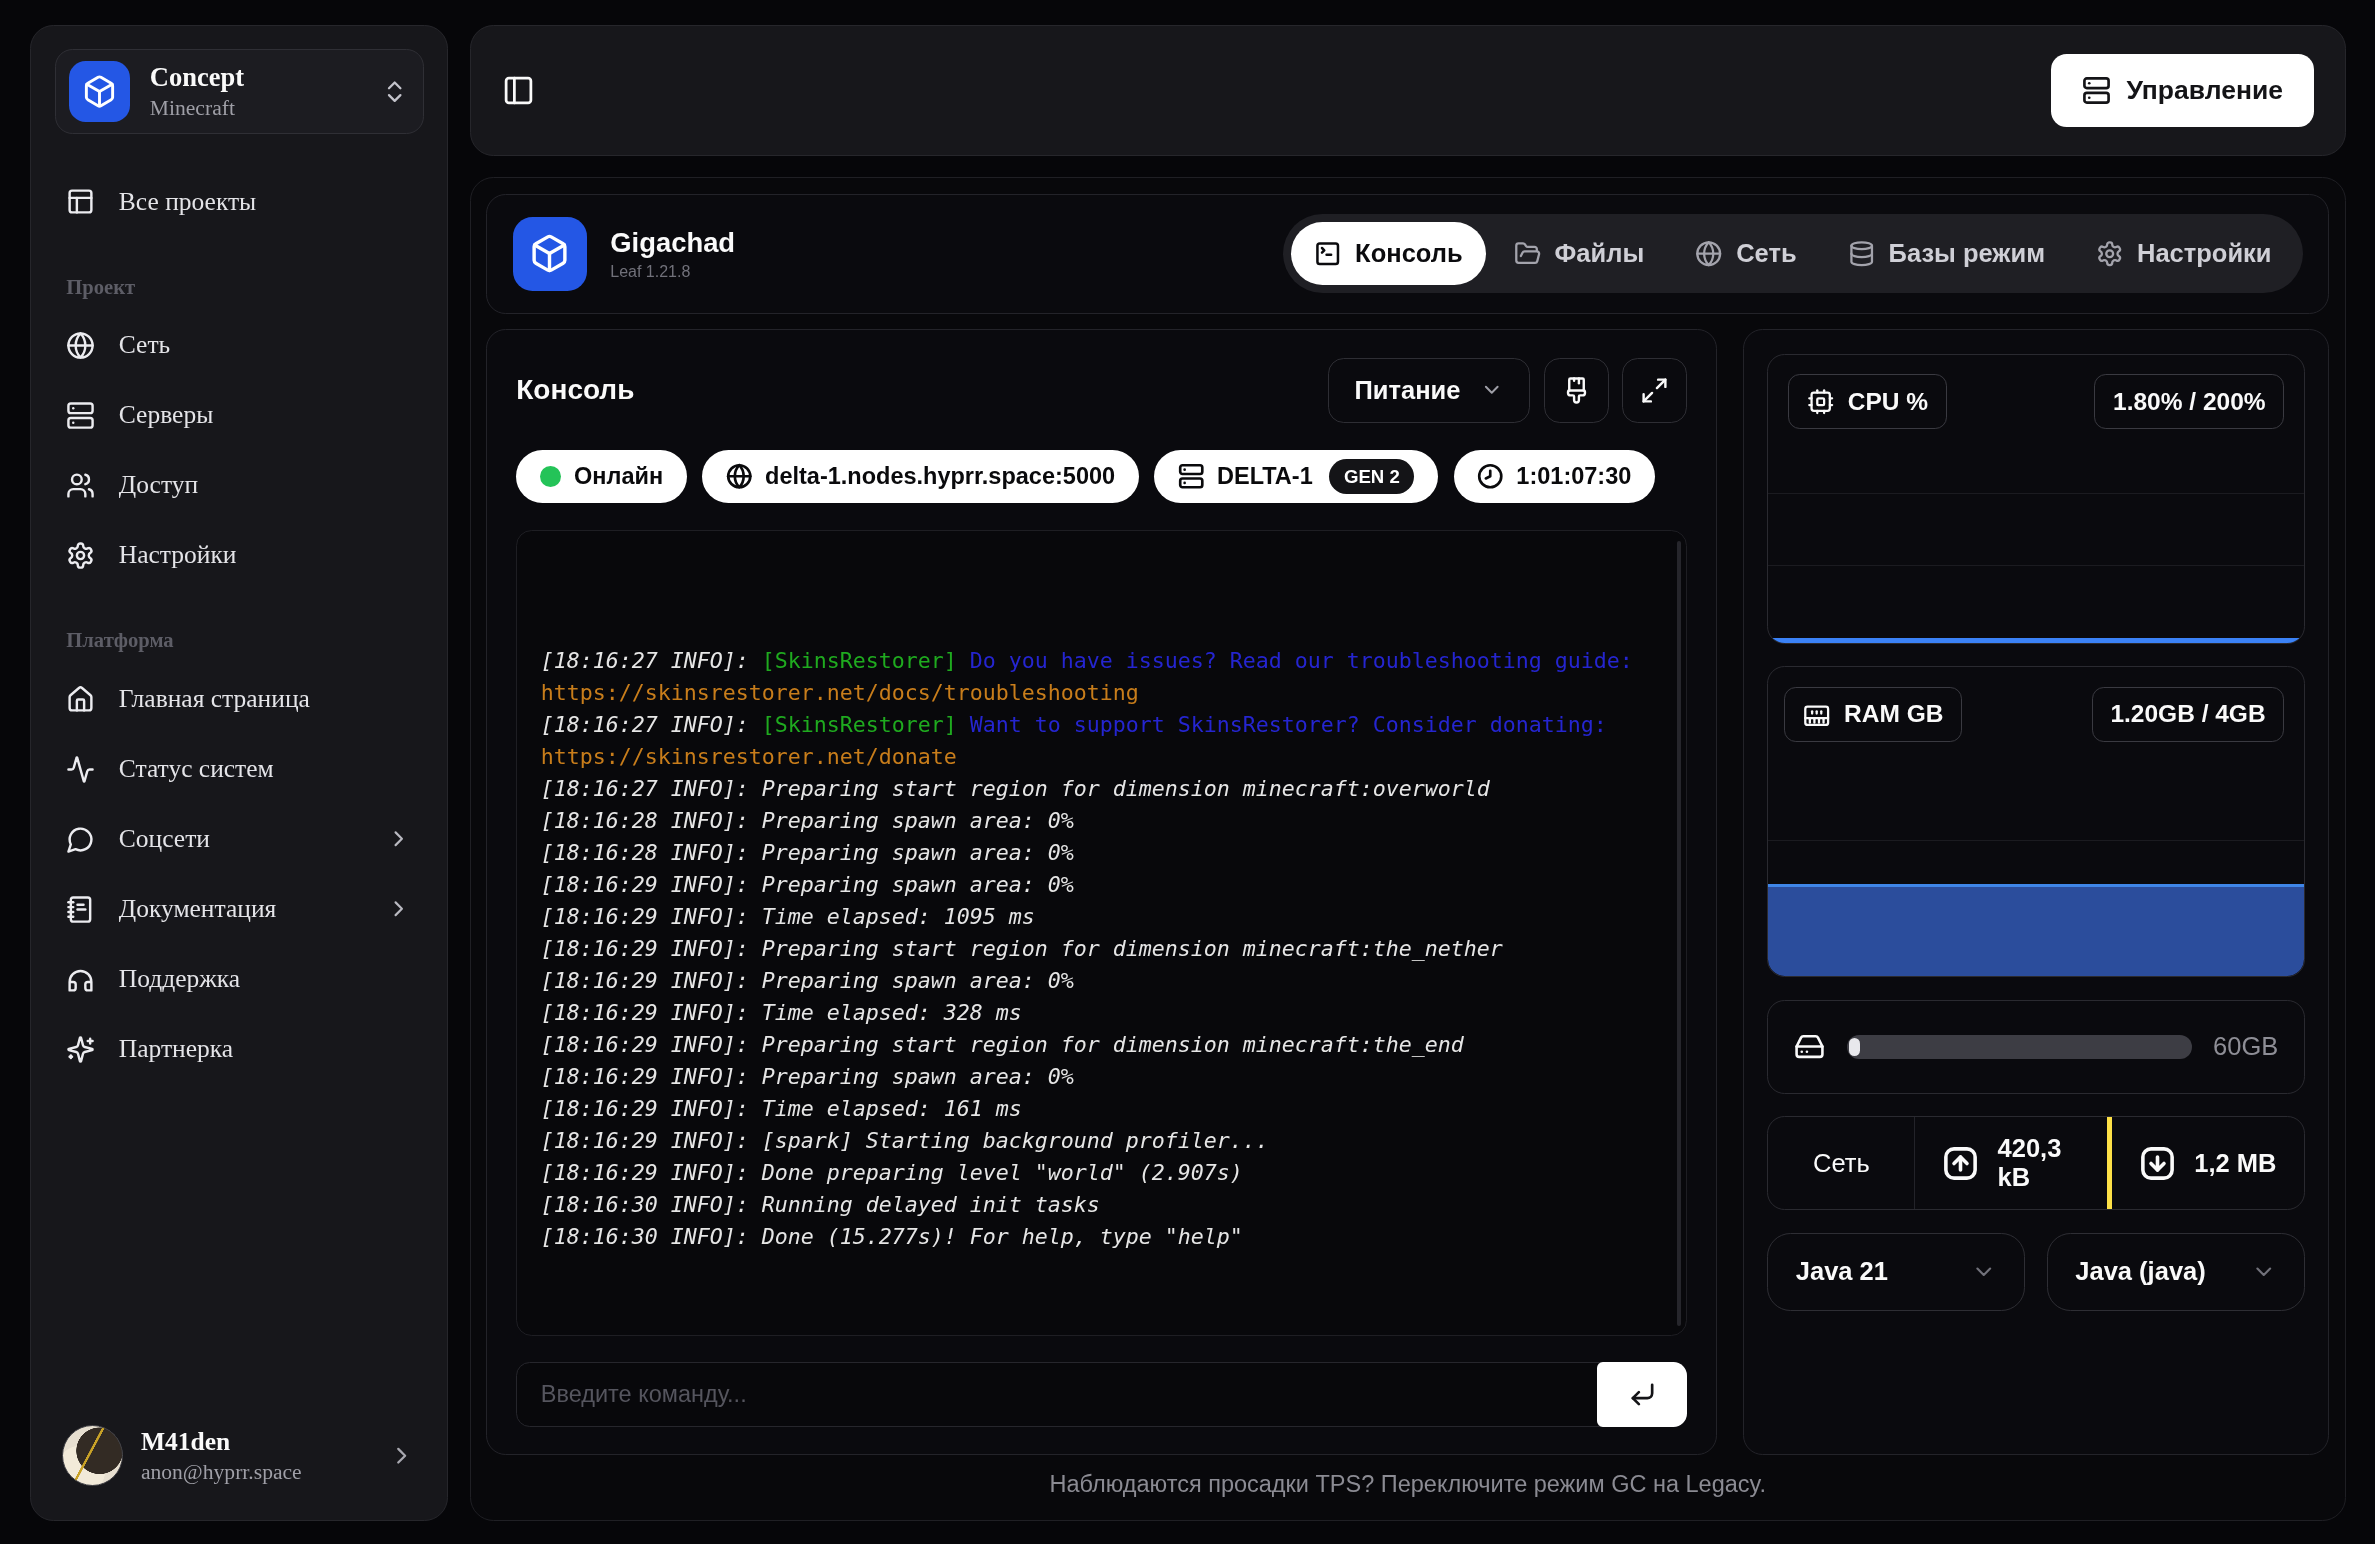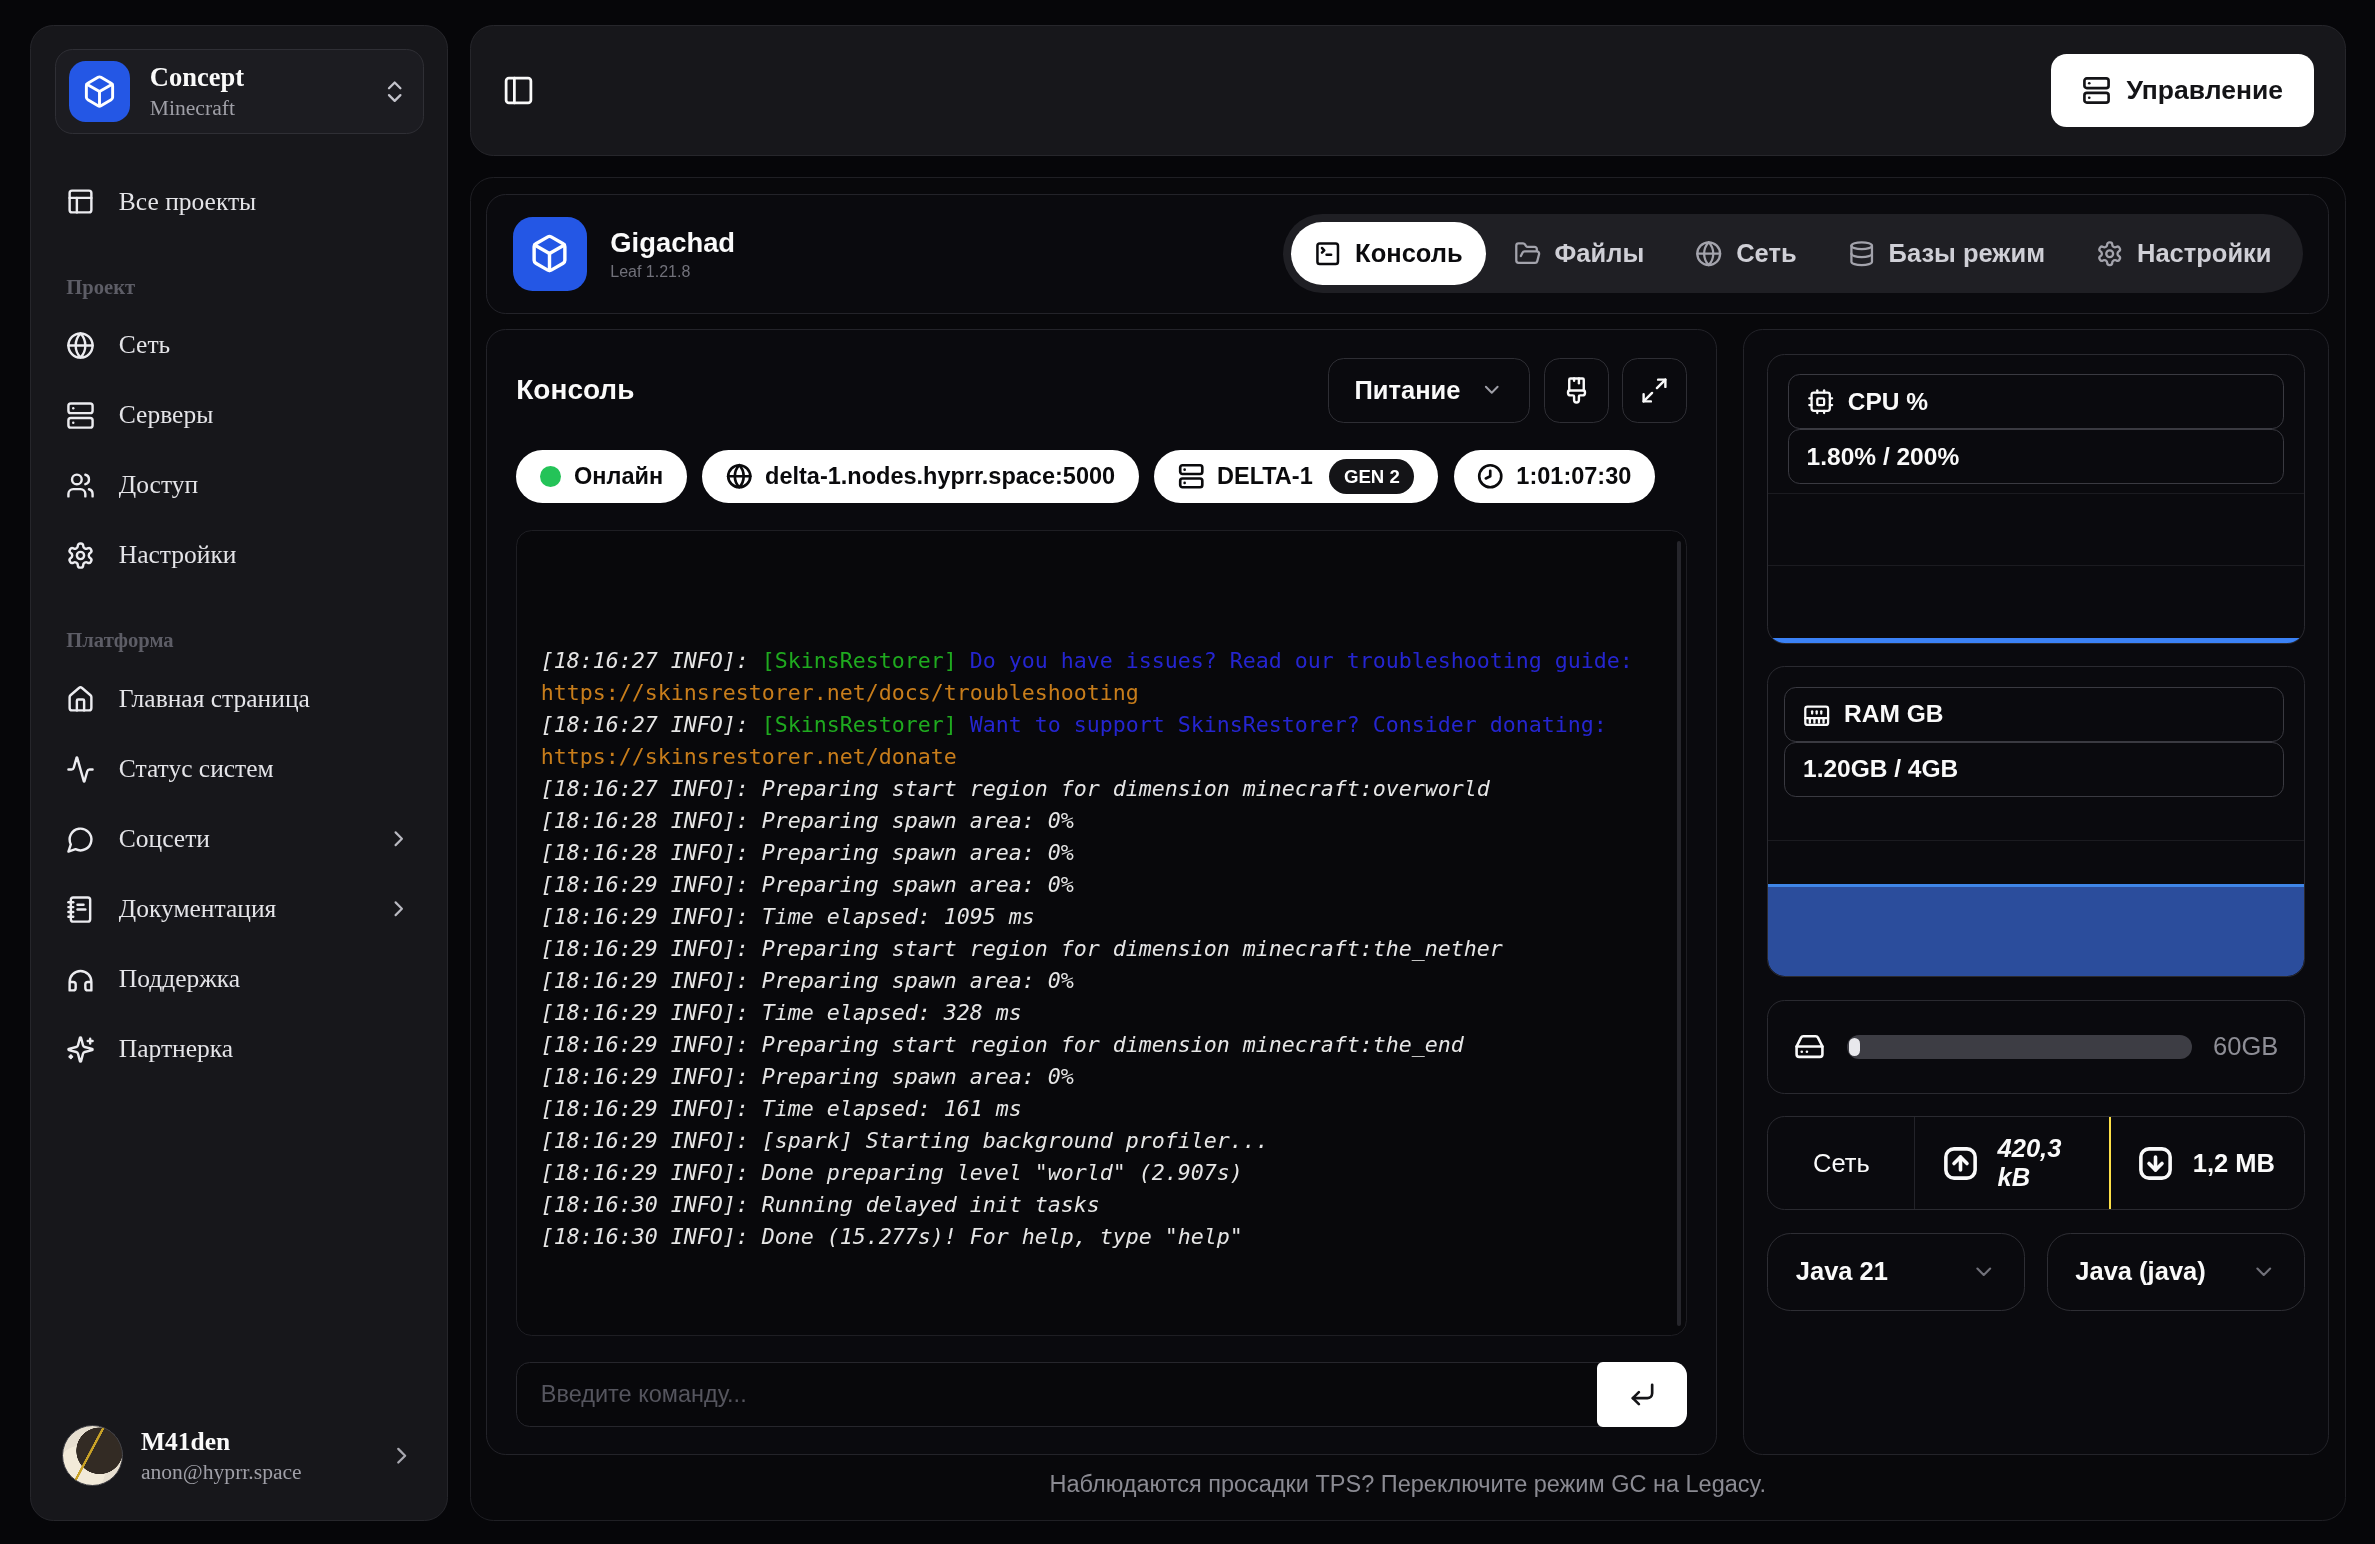--- a/index.html
+++ b/index.html
@@ -195,21 +195,21 @@
     padding:23.5px;
     display:flex; flex-direction:column; gap:22.5px; min-height:0;
   }
   .chart-box {
     border:1px solid #2a2a30; border-radius:17.6px;
     position:relative; overflow:hidden;
     padding:19.6px;
   }
   .cpu-box { height:290px; }
   .ram-box { height:311px;padding-left:16px; }
-  .chart-head { display:flex; justify-content:space-between; position:relative; z-index:2;flex-direction:column; }
+  .chart-head { display:flex; justify-content:space-between; position:relative; z-index:2; }
   .o-chip {
     border:1px solid #3a3a41; border-radius:11.8px;
     height:55px; padding:0 17.6px;
     display:inline-flex; align-items:center; gap:13.7px;
     font-size:24.5px; font-weight:700; color:#fafafa;
   }
   .gridline { position:absolute; left:0; right:0; height:1px; background:#1b1b20; }
   .cpu-line {
     position:absolute; left:0; right:0; bottom:0; height:4.9px;
     background:#3b82f6; border-radius:0 0 16.7px 16.7px;
@@ -234,21 +234,21 @@
     display:flex; align-items:stretch; flex-shrink:0;
   }
   .net-label {
     width:147px; display:flex; align-items:center; justify-content:center;
     font-size:25.5px; color:#fafafa; border-right:1px solid #232329;
   }
   .net-seg {
     flex:1; display:flex; align-items:center; gap:17.6px; padding:0 25.5px;
     font-size:25.5px; font-weight:700; color:#fafafa;
   }
-  .net-seg.up { border-right:2px solid #fde047;font-style:italic; }
+  .net-seg.up { border-right:5px solid #fde047; }
 
   .java-row { display:flex; gap:21.6px; flex-shrink:0; }
   .select {
     flex:1; height:78px;
     border:1px solid #2e2e34; border-radius:23.5px;
     background:none; cursor:pointer;
     display:flex; align-items:center; padding:0 27.4px;
     font-family:inherit; font-size:25.5px; font-weight:600; color:#fafafa;
   }
   .select .chev { margin-left:auto; color:#71717a; }

